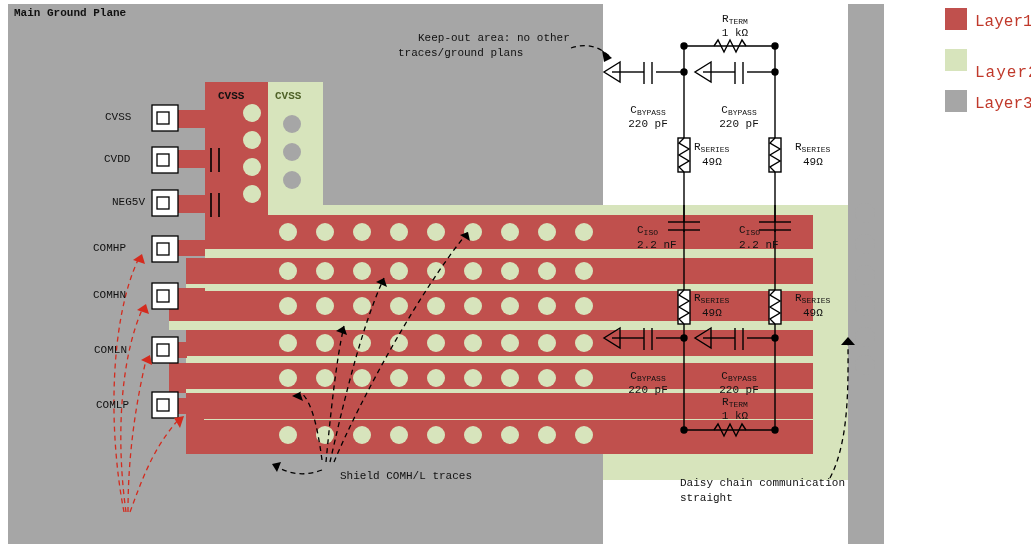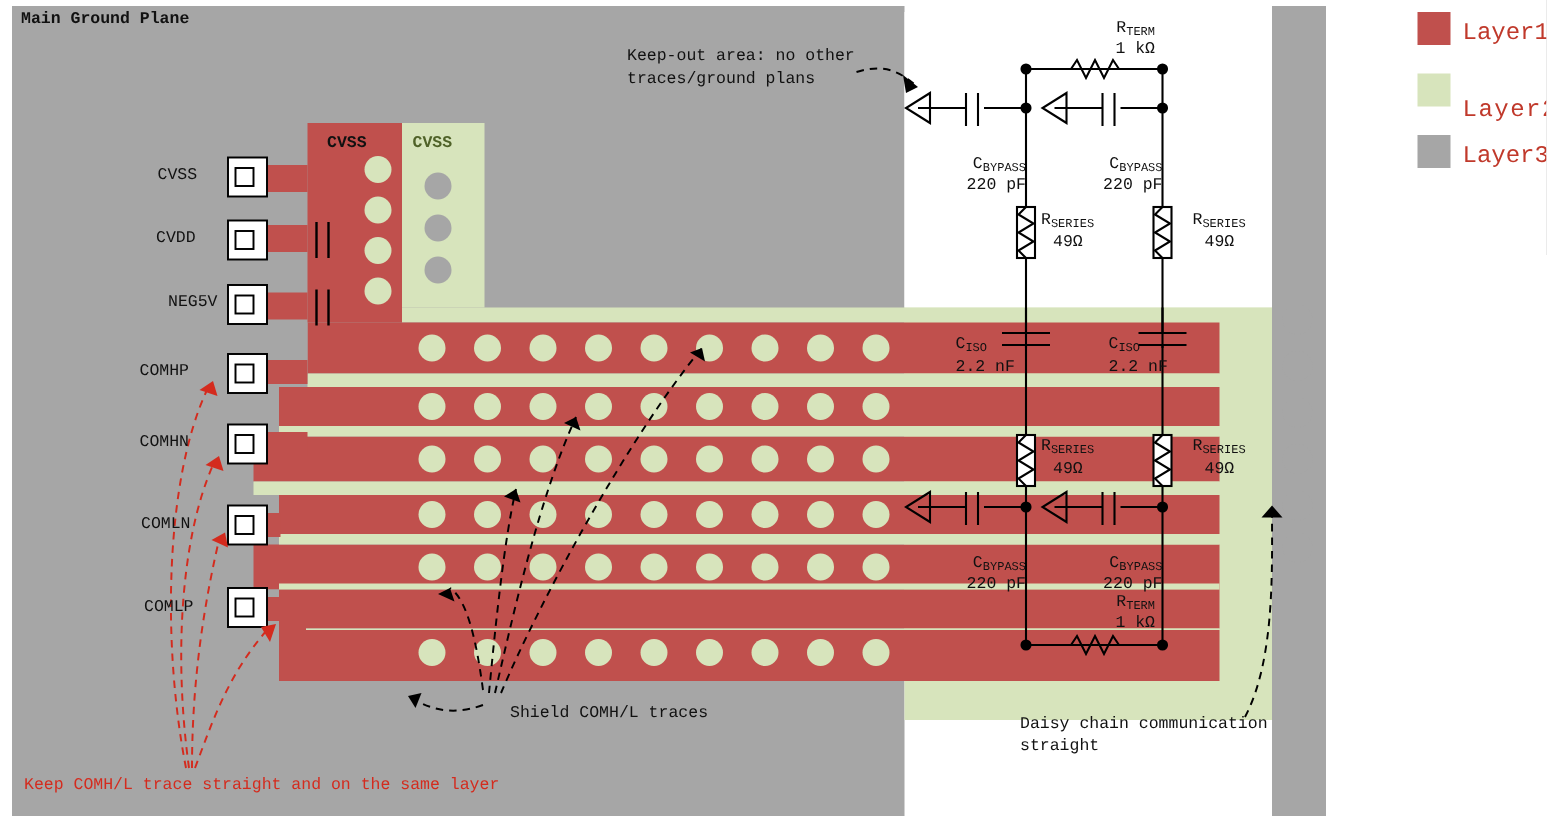--- a/index.html
+++ b/index.html
@@ -2,21 +2,21 @@
 <html><head>
 <meta charset="utf-8">
 <style>
   html,body{margin:0;padding:0;background:#ffffff;}
   #root{position:relative;width:1031px;height:548px;overflow:hidden;
         font-family:Liberation Mono, monospace;background:#e5e5e5;}
   .abs{position:absolute;}
   .lbl{position:absolute;font-size:11px;color:#111;white-space:nowrap;}
   .lbl.b{font-weight:bold;}
   .lbl.red{color:#d42b1e;}
-  .ctr{text-align:right;}
+  .ctr{text-align:center;}
   .sub{font-size:8px;vertical-align:-2px;}
   svg{display:block;}
   .legend-box{position:absolute;width:22px;height:22px;}
   .legend-txt{position:absolute;font-size:16px;color:#c0392b;}
 </style>
 </head>
 <body>
 
 <div id="root">
 
@@ -301,25 +301,24 @@
 
   <div class="lbl" style="left:105px;top:111px">CVSS</div>
   <div class="lbl" style="left:104px;top:153px">CVDD</div>
   <div class="lbl" style="left:112px;top:196px">NEG5V</div>
   <div class="lbl" style="left:93px;top:242px">COMHP</div>
   <div class="lbl" style="left:93px;top:289px">COMHN</div>
   <div class="lbl" style="left:94px;top:344px">COMLN</div>
   <div class="lbl" style="left:96px;top:399px">COMLP</div>
 
   <div class="lbl" style="left:418px;top:32px">Keep-out area: no other</div>
-  <div class="lbl" style="left:418px;top:47px">traces/ground plans</div>
+  <div class="lbl" style="left:398px;top:47px">traces/ground plans</div>
   <div class="lbl" style="left:340px;top:470px">Shield COMH/L traces</div>
   <div class="lbl" style="left:680px;top:477px">Daisy chain communication</div>
   <div class="lbl" style="left:680px;top:492px">straight</div>
-  <div class="lbl red" style="left:16px;top:518px">Keep COMH/L trace straight and on the same layer</div>
 
   <div class="lbl ctr" style="left:700px;top:13px;width:70px">
     <span>R</span><span class="sub">TERM</span>
   </div>
   <div class="lbl ctr" style="left:700px;top:27px;width:70px">1 kΩ</div>
 
   <div class="lbl ctr" style="left:612px;top:104px;width:72px">
     <span>C</span><span class="sub">BYPASS</span>
   </div>
   <div class="lbl ctr" style="left:612px;top:118px;width:72px">220 pF</div>

